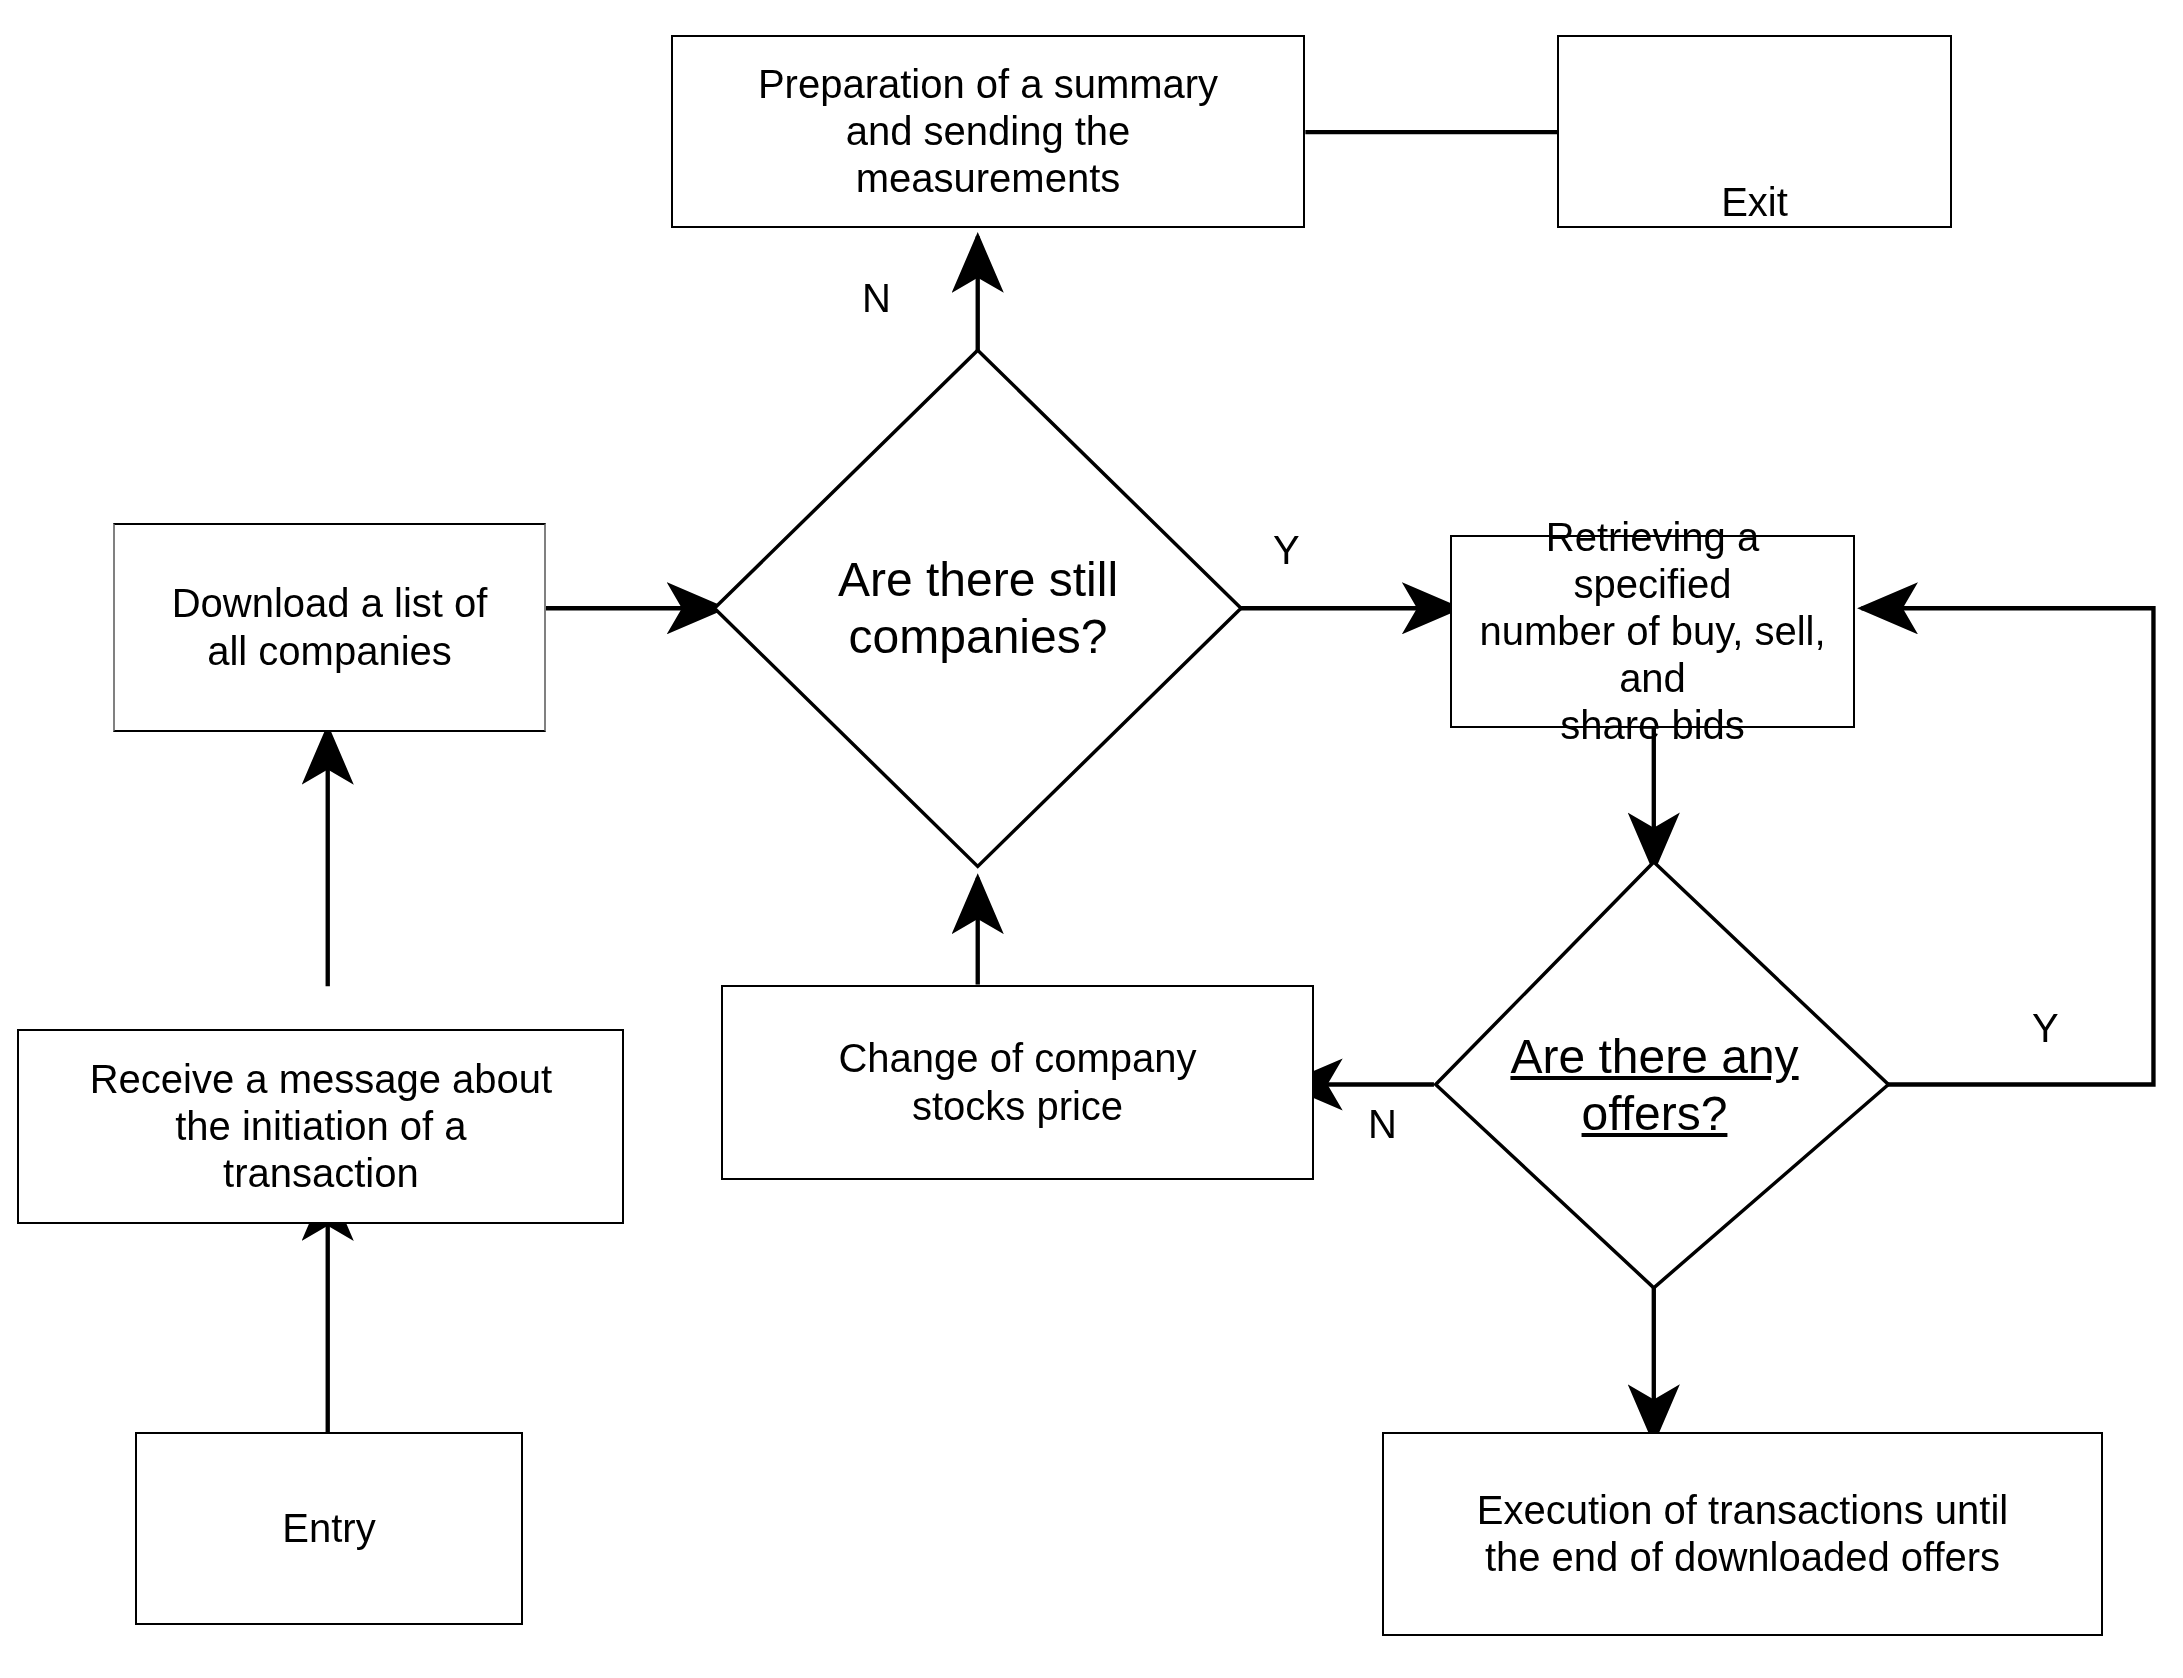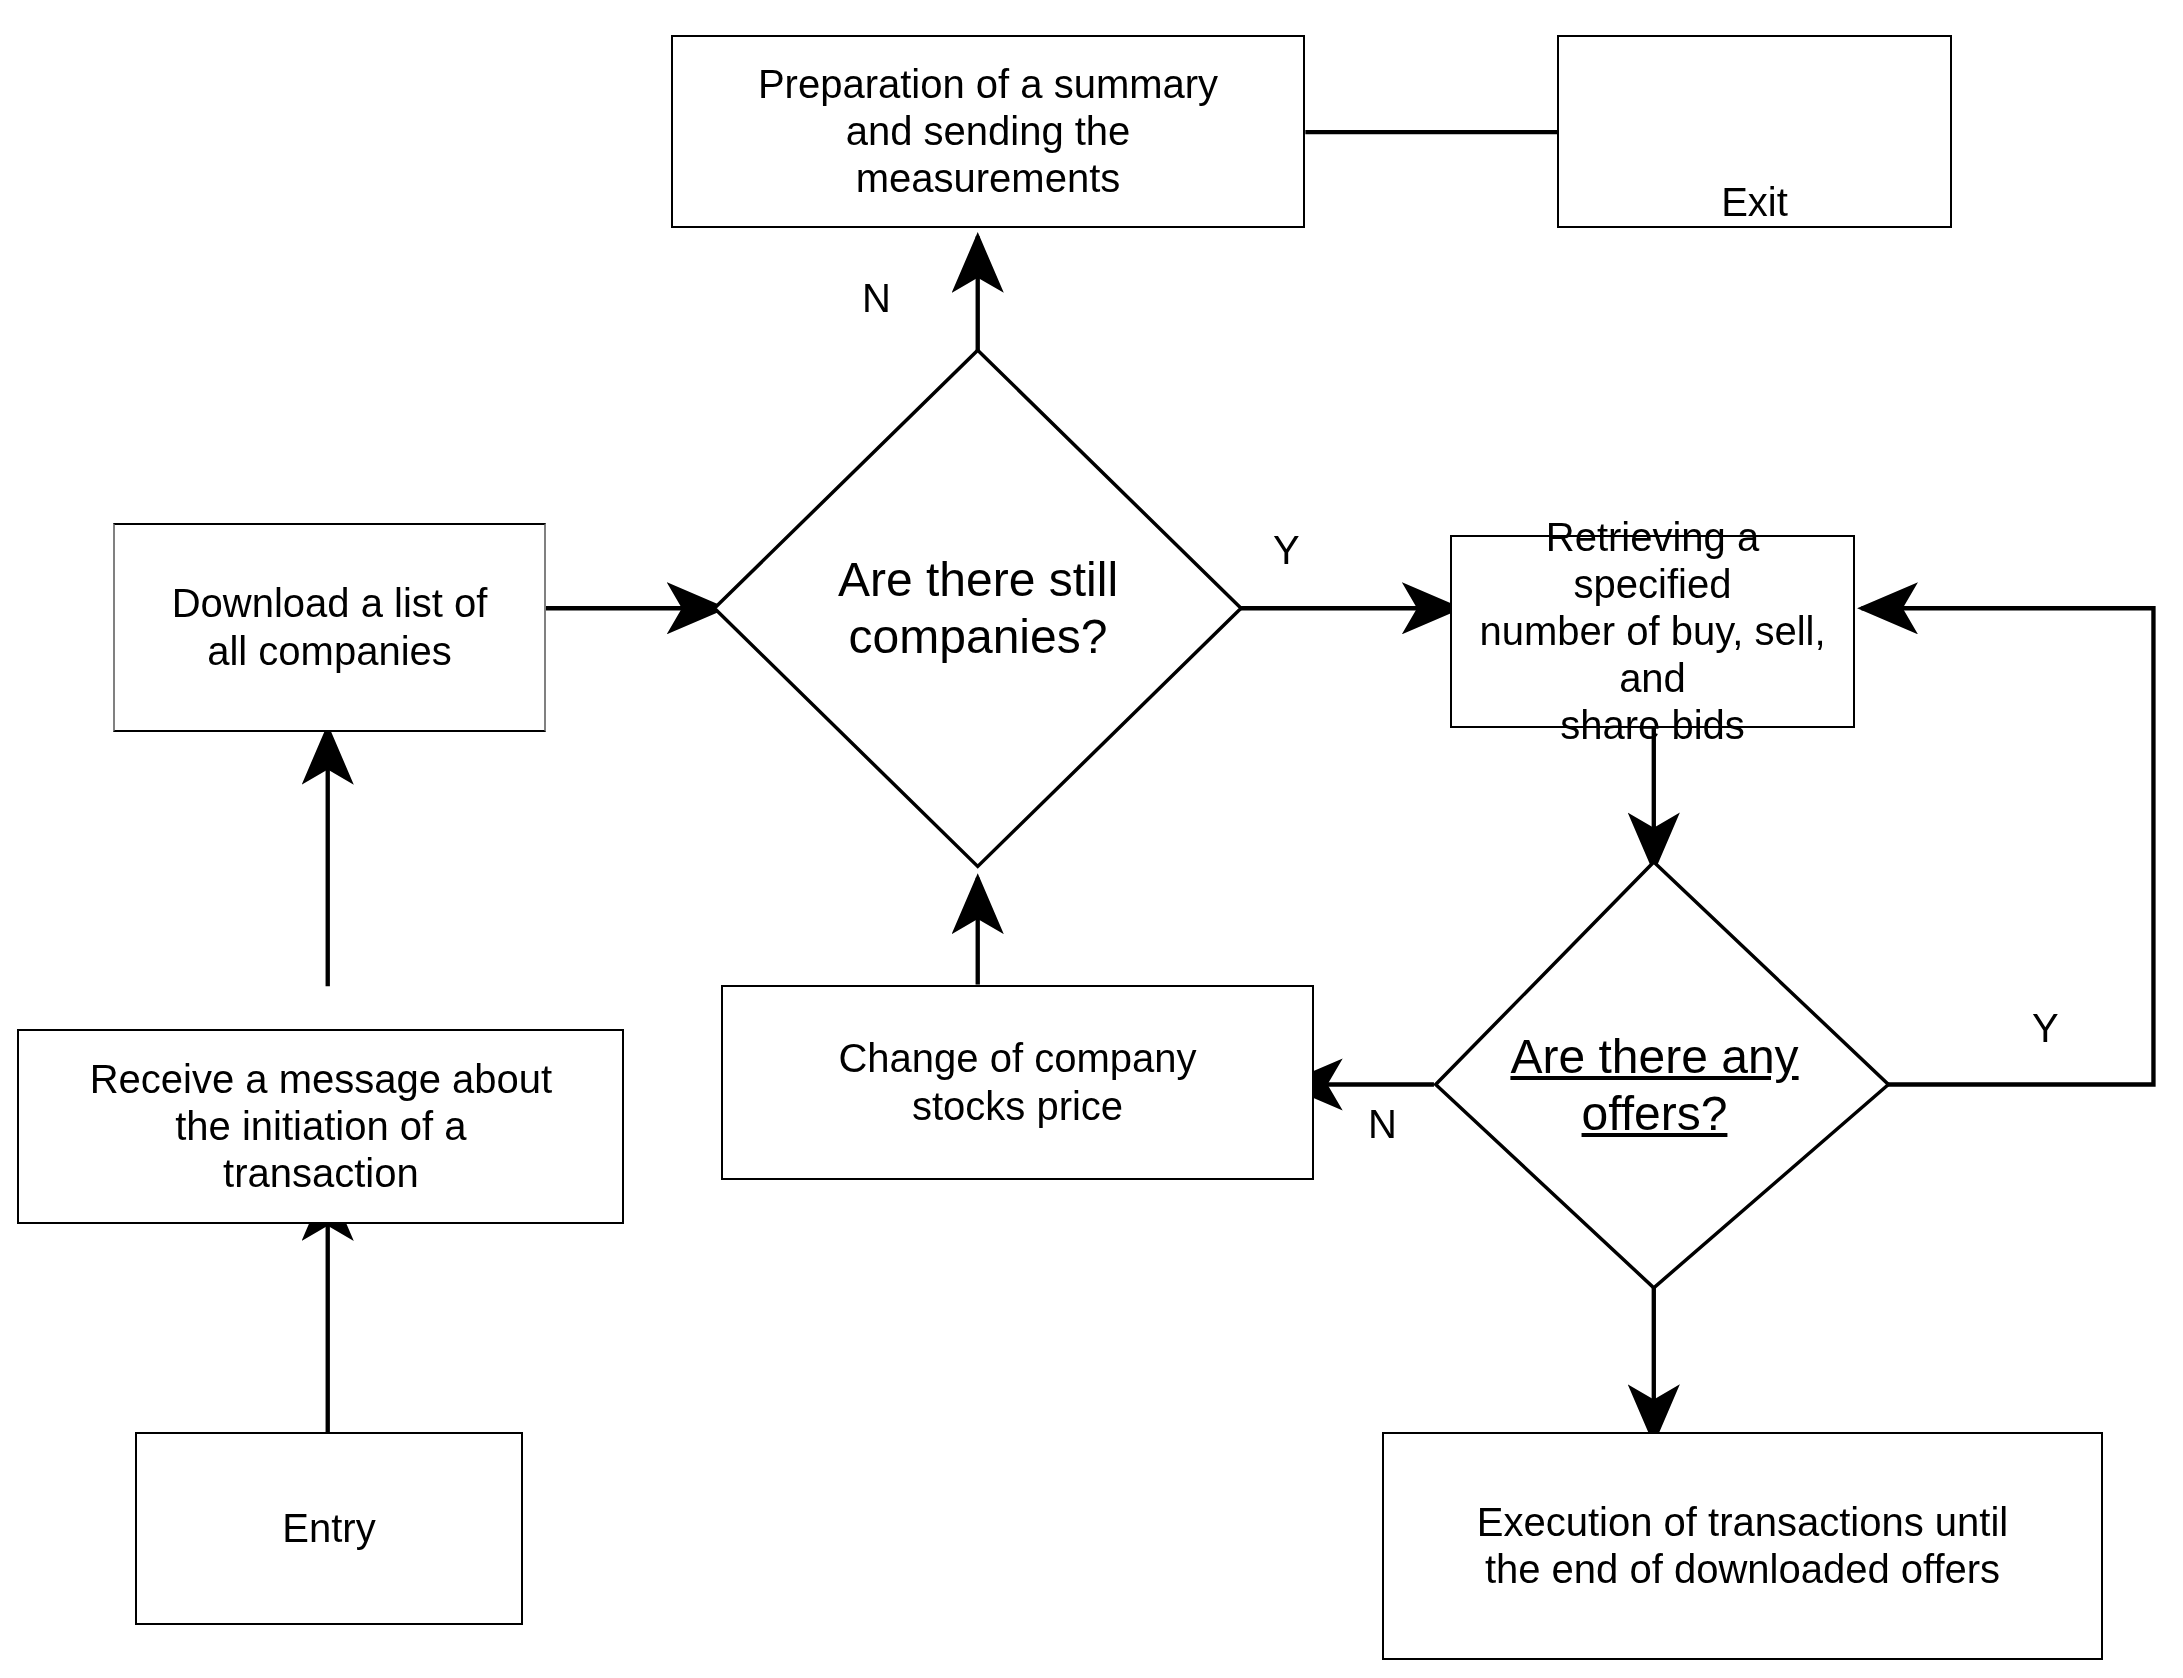--- a/index.html
+++ b/index.html
@@ -148,21 +148,21 @@
 
   <div class="diamond-label" style="left:1460px; top:1025px; width:389px; height:122px;text-decoration:underline;">
     <span>Are there any
 offers?</span>
   </div>
 
   <div class="node box" style="left:135px; top:1432px; width:388px; height:193px;">
     <span class="txt">Entry</span>
   </div>
 
-  <div class="node box" style="left:1382px; top:1432px; width:721px; height:228px;">
+  <div class="node box" style="left:1382px; top:1432px; width:721px; height:204px;">
     <span class="txt">Execution of transactions until
 the end of downloaded offers</span>
   </div>
 
   <div class="edge-label" style="left:862px; top:278px;">
     <span>N</span>
   </div>
 
   <div class="edge-label" style="left:1273px; top:530px;">
     <span>Y</span>

